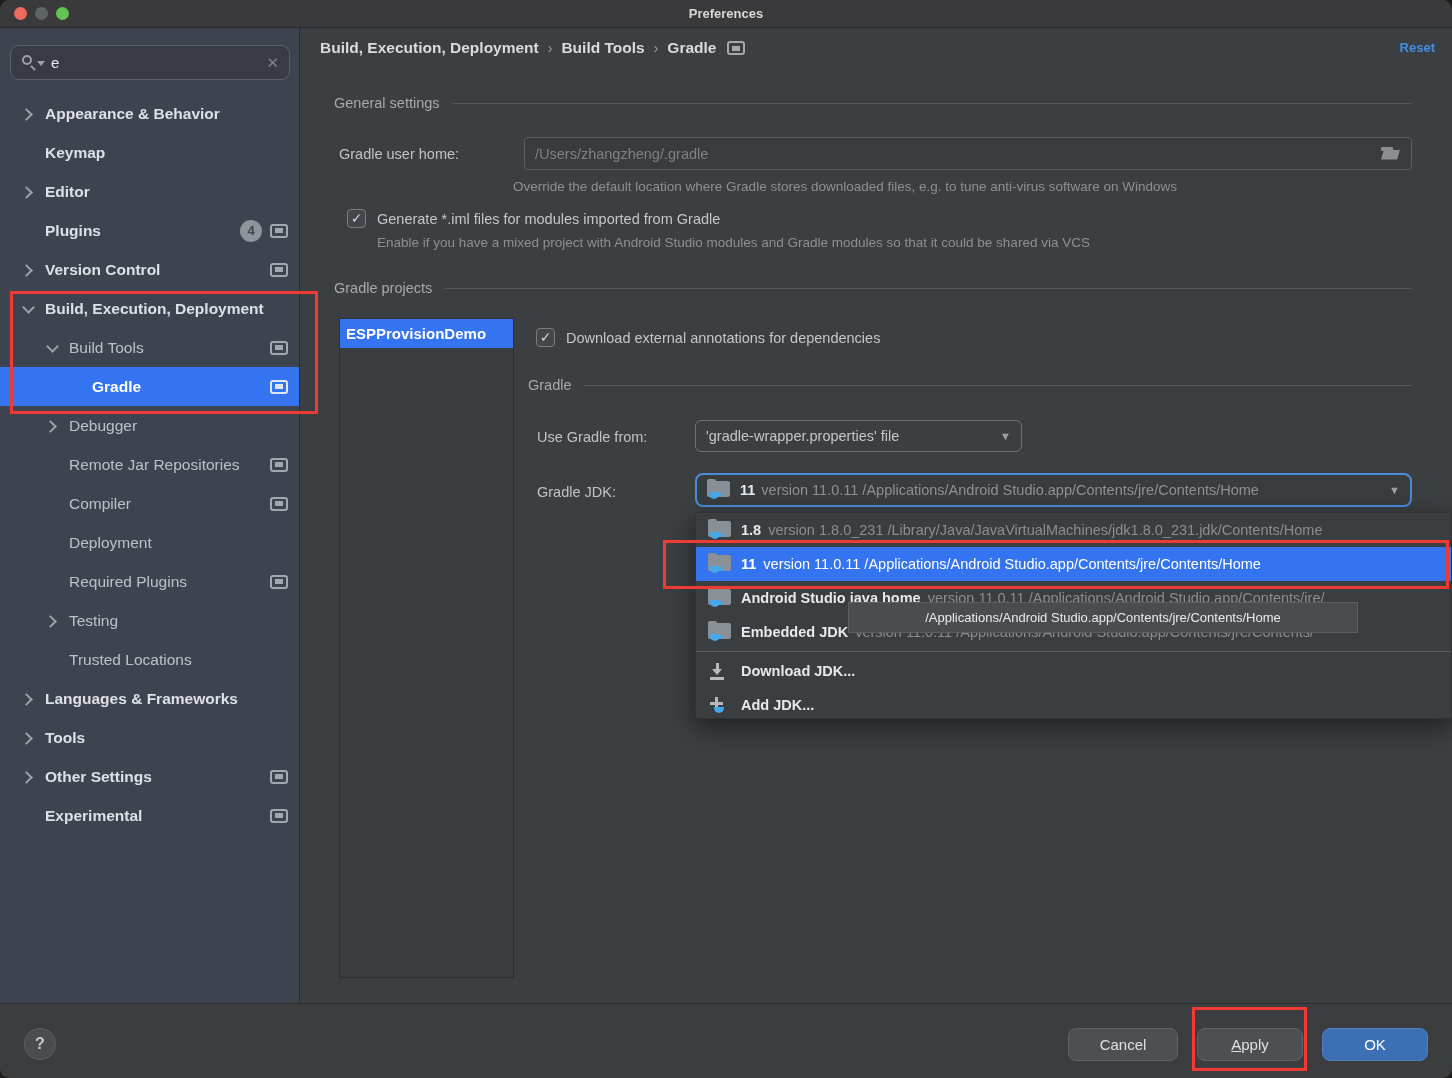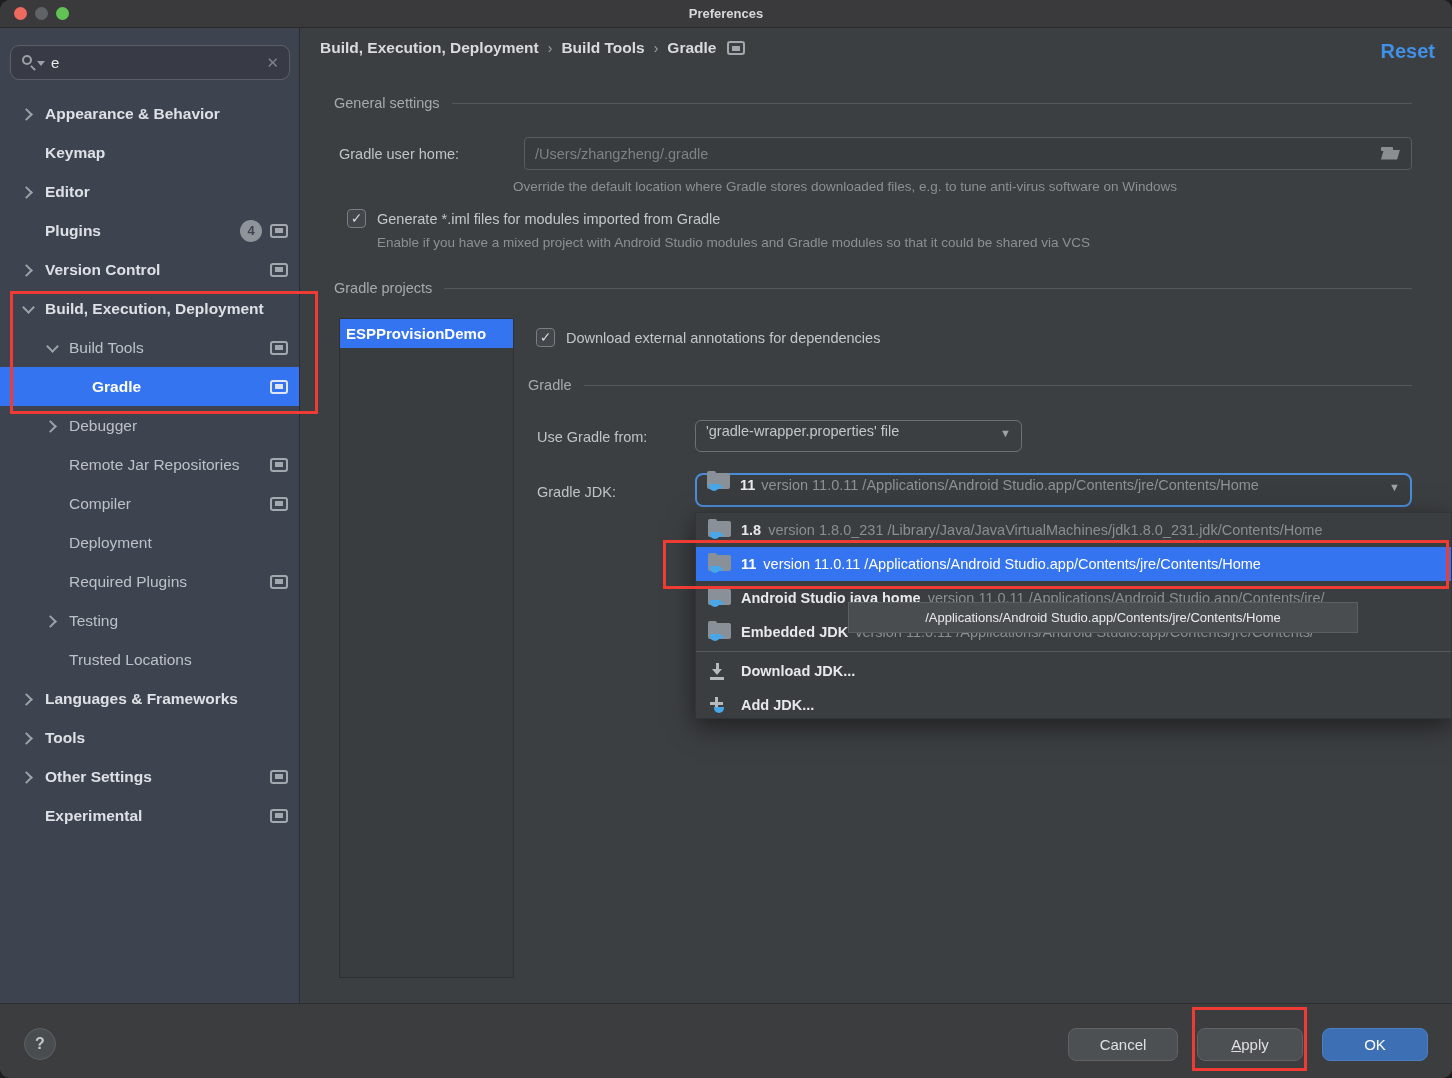--- a/index.html
+++ b/index.html
@@ -51,21 +51,21 @@
     display:flex; align-items:center; justify-content:center; flex:0 0 auto; }
   .tree-row.selected .screen-icon { border-color:#dfe6f2; }
   .screen-icon .inner { width:8px; height:5px; background:#a3a8af; }
   .tree-row.selected .screen-icon .inner { background:#dfe6f2; }
   
   #main { position:absolute; left:300px; top:28px; width:1152px; height:975px; }
   #breadcrumb { position:absolute; left:20px; top:11px; display:flex; align-items:center; gap:9px;
     font-size:15.5px; font-weight:700; color:#d9dbde; }
   .crumb-sep { color:#9da2a8; font-weight:400; font-size:14px; }
   #breadcrumb .screen-icon { margin-left:2px; }
-  #reset-link { position:absolute; right:17px; top:12px; color:#4090e8; font-weight:700; font-size:20px;margin-left:24px; }
+  #reset-link { position:absolute; right:17px; top:12px; color:#4090e8; font-weight:700; font-size:13px;margin-left:24px; }
   .section-header { position:absolute; display:flex; align-items:center; font-size:14.5px; color:#a6aaad; }
   .section-header .line { height:1px; background:#55595b; flex:1; margin-left:12px; }
   #hdr-general { left:34px; top:67px; width:1078px; }
   #hdr-projects { left:34px; top:252px; width:1078px; }
   #hdr-gradle { left:228px; top:349px; width:884px; }
   .field-label { position:absolute; font-size:14.5px; color:#bfc3c7; }
   #user-home-label { left:39px; top:118px; }
   #user-home-input { position:absolute; left:224px; top:109px; width:888px; height:33px;
     background:#393c3e; border:1px solid #595d61; border-radius:4px;
     display:flex; align-items:center; padding:0 10px; }
@@ -82,21 +82,21 @@
   #iml-row { position:absolute; left:47px; top:181px; display:flex; align-items:center; gap:11px;
     font-size:14.5px; color:#c3c7cb; }
   #annotations-row { position:absolute; left:236px; top:300px; display:flex; align-items:center; gap:11px;
     font-size:14.5px; color:#c3c7cb; }
   #projects-panel { position:absolute; left:39px; top:290px; width:175px; height:660px;
     background:#3a3d3f; border:1px solid #2e3032; }
   .project-row { height:29px; display:flex; align-items:center; padding:12px 6px;
     font-size:15px; font-weight:700; color:#ffffff; }
   .project-row.selected { background:#3574f0; }
   .combo { position:absolute; background:#3c3f41; border:1px solid #6e7173; border-radius:6px;
-    display:flex; align-items:flex-end; padding:12px 10px; font-size:14.5px; color:#c3c7cb; }
+    display:flex; align-items:center; padding:12px 10px; font-size:14.5px; color:#c3c7cb; }
   #use-gradle-label { left:237px; top:401px; }
   #use-gradle-combo { left:395px; top:392px; width:327px; height:32px; }
   .combo .arrow { margin-left:auto; color:#9da2a8; font-size:11px; }
   #jdk-label { left:237px; top:456px; }
   #jdk-combo { left:395px; top:445px; width:717px; height:34px; border:2px solid #4a8cd8; border-radius:8px;
     background:#3a3d3f; }
   #jdk-combo .val { overflow:hidden; white-space:nowrap; display:flex; align-items:baseline; gap:6px; flex:1; min-width:0; }
   #jdk-combo .name { color:#e8eaec; font-weight:700; }
   #jdk-combo .rest { color:#8e9296; overflow:hidden; white-space:nowrap; }
   .jdk-icon { width:25px; height:21px; position:relative; flex:0 0 auto; margin-right:8px; }

